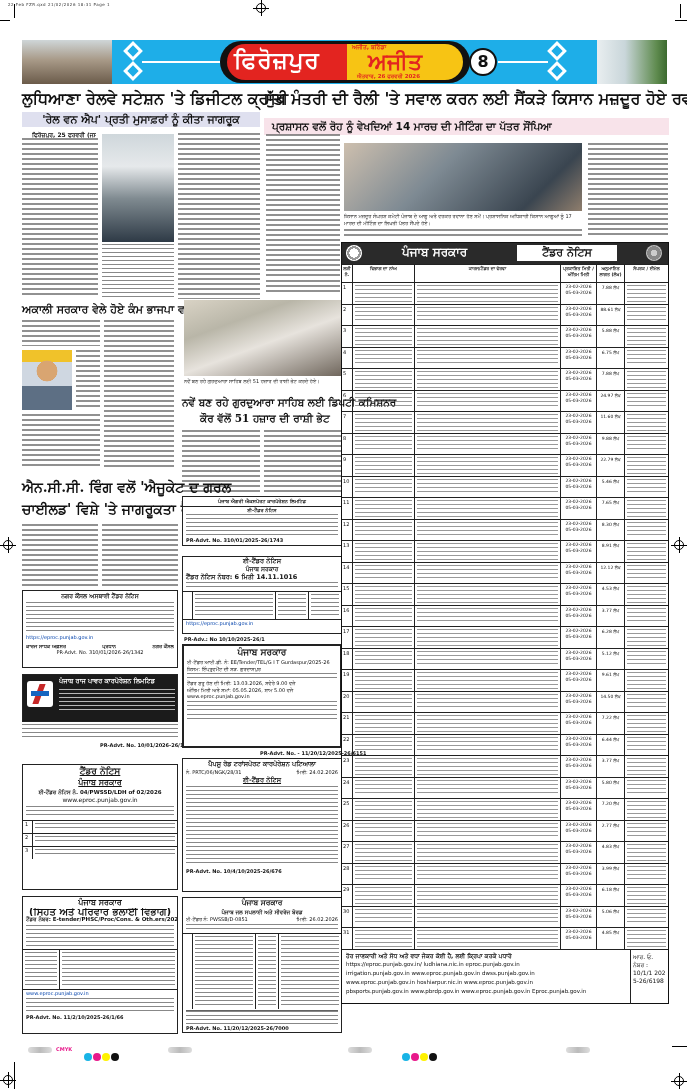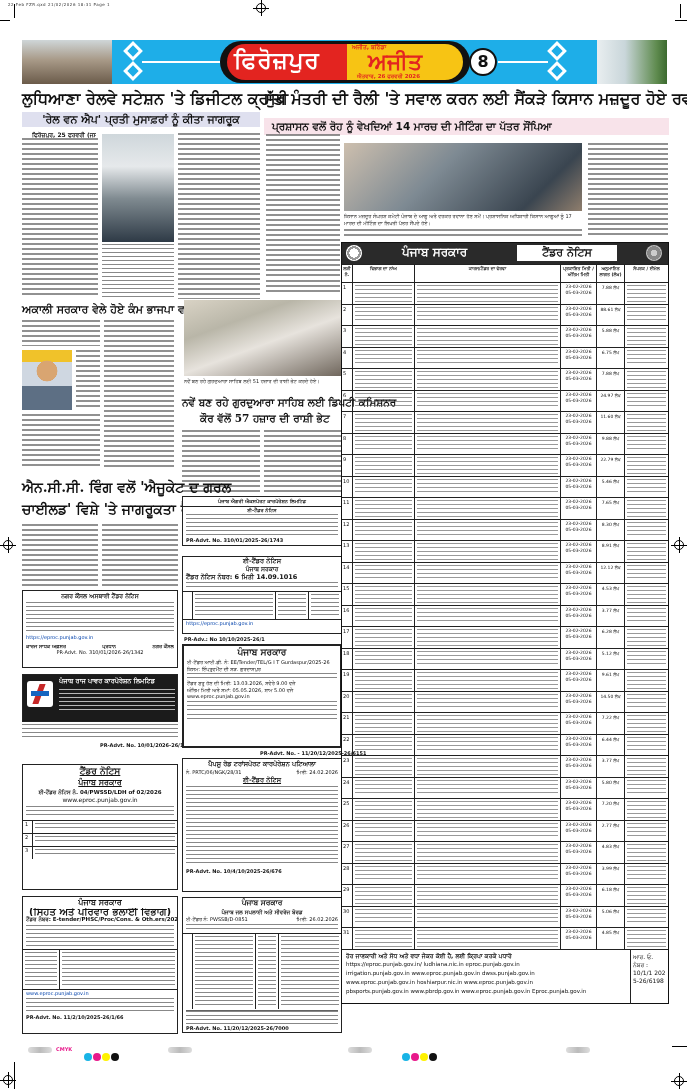--- a/index.html
+++ b/index.html
@@ -134,21 +134,21 @@
 <div class="abs h2" style="left:22px;top:303px">ਅਕਾਲੀ ਸਰਕਾਰ ਵੇਲੇ ਹੋਏ ਕੰਮ ਭਾਜਪਾ ਵਲੋਂ ਗਿਣਵਾਏ-ਕੁਲਬੀਰ ਸਿੰਘ ਜ਼ੀਰਾ</div>
 <div class="abs portrait" style="left:22px;top:350px;width:50px;height:60px"></div>
 <div class="abs txt" style="left:22px;top:320px;width:78px;height:26px"></div>
 <div class="abs txt" style="left:76px;top:350px;width:24px;height:60px"></div>
 <div class="abs txt" style="left:22px;top:414px;width:78px;height:54px"></div>
 <div class="abs txt" style="left:104px;top:320px;width:70px;height:148px"></div>
 
 <div class="abs photo2" style="left:184px;top:300px;width:158px;height:76px"></div>
 <div class="abs cap" style="left:184px;top:378px;width:158px;height:14px;overflow:hidden">ਨਵੇਂ ਬਣ ਰਹੇ ਗੁਰਦੁਆਰਾ ਸਾਹਿਬ ਲਈ 51 ਹਜ਼ਾਰ ਦੀ ਰਾਸ਼ੀ ਭੇਟ ਕਰਦੇ ਹੋਏ।</div>
 <div class="abs h2" style="left:182px;top:396px;font-size:10.5px">ਨਵੇਂ ਬਣ ਰਹੇ ਗੁਰਦੁਆਰਾ ਸਾਹਿਬ ਲਈ ਡਿਪਟੀ ਕਮਿਸ਼ਨਰ</div>
-<div class="abs h2" style="left:200px;top:412px;font-size:10.5px">ਕੌਰ ਵੱਲੋਂ 57 ਹਜ਼ਾਰ ਦੀ ਰਾਸ਼ੀ ਭੇਟ</div>
+<div class="abs h2" style="left:200px;top:412px;font-size:10.5px">ਕੌਰ ਵੱਲੋਂ 51 ਹਜ਼ਾਰ ਦੀ ਰਾਸ਼ੀ ਭੇਟ</div>
 <div class="abs txt" style="left:182px;top:430px;width:78px;height:62px"></div>
 <div class="abs txt" style="left:264px;top:430px;width:78px;height:62px"></div>
 <div class="abs txt" style="left:266px;top:280px;width:74px;height:14px"></div>
 
 <div class="abs h3" style="left:22px;top:476px;width:156px;font-size:14px">ਐਨ.ਸੀ.ਸੀ. ਵਿੰਗ ਵਲੋਂ 'ਐਜੂਕੇਟ ਦ ਗਰਲ</div>
 <div class="abs h3" style="left:22px;top:498px;width:156px;font-size:14px">ਚਾਈਲਡ' ਵਿਸ਼ੇ 'ਤੇ ਜਾਗਰੂਕਤਾ ਰੈਲੀ</div>
 <div class="abs txt" style="left:22px;top:524px;width:76px;height:62px"></div>
 <div class="abs txt" style="left:102px;top:524px;width:76px;height:62px"></div>
 
 <div class="abs box" style="left:182px;top:496px;width:160px;height:50px">
@@ -212,21 +212,21 @@
     <div class="txt-dense" style="flex:1;margin:2px"></div>
   </div>
   <div class="tiny" style="border-top:1px solid #222;padding-left:3px;color:#0645ad">www.eproc.punjab.gov.in</div>
   <div class="txt-dense" style="margin:2px 3px;height:14px"></div>
   <div class="tiny bold" style="padding-left:3px">PR-Advt. No. 11/2/10/2025-26/1/66</div>
 </div>
 
 <div class="abs box" style="left:182px;top:556px;width:160px;height:78px">
   <div class="small bold ctr" style="font-size:6.5px">ਈ-ਟੈਂਡਰ ਨੋਟਿਸ</div>
   <div class="small bold ctr" style="font-size:6px">ਪੰਜਾਬ ਸਰਕਾਰ</div>
-  <div class="small bold" style="padding-left:3px;font-size:6.5px">ਟੈਂਡਰ ਨੋਟਿਸ ਨੰਬਰ: 6 ਮਿਤੀ 14.09.1016</div>
+  <div class="small bold" style="padding-left:3px;font-size:6.5px">ਟੈਂਡਰ ਨੋਟਿਸ ਨੰਬਰ: 6 ਮਿਤੀ 14.11.1016</div>
   <div class="txt-dense" style="margin:1px 3px;height:8px"></div>
   <div style="border-top:1px solid #222;height:28px;display:flex">
     <div style="width:10px;border-right:1px solid #222"></div>
     <div class="txt-dense" style="flex:1;margin:2px"></div>
     <div style="width:1px;background:#222"></div>
     <div class="txt-dense" style="width:28px;margin:2px"></div>
     <div style="width:1px;background:#222"></div>
     <div class="txt-dense" style="width:28px;margin:2px"></div>
   </div>
   <div class="tiny" style="border-top:1px solid #222;padding-left:3px;color:#0645ad">https://eproc.punjab.gov.in</div>

